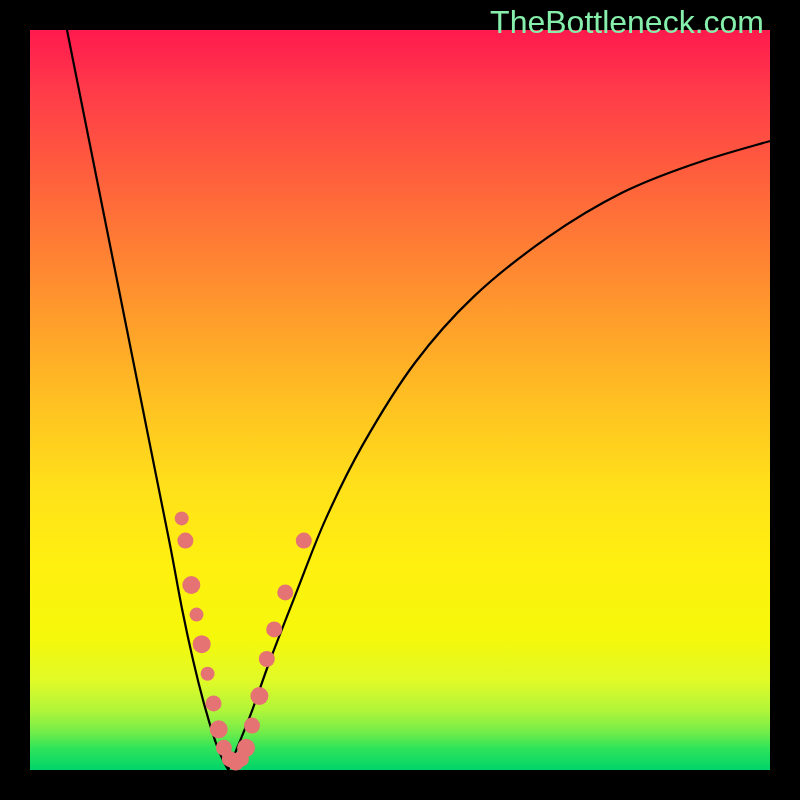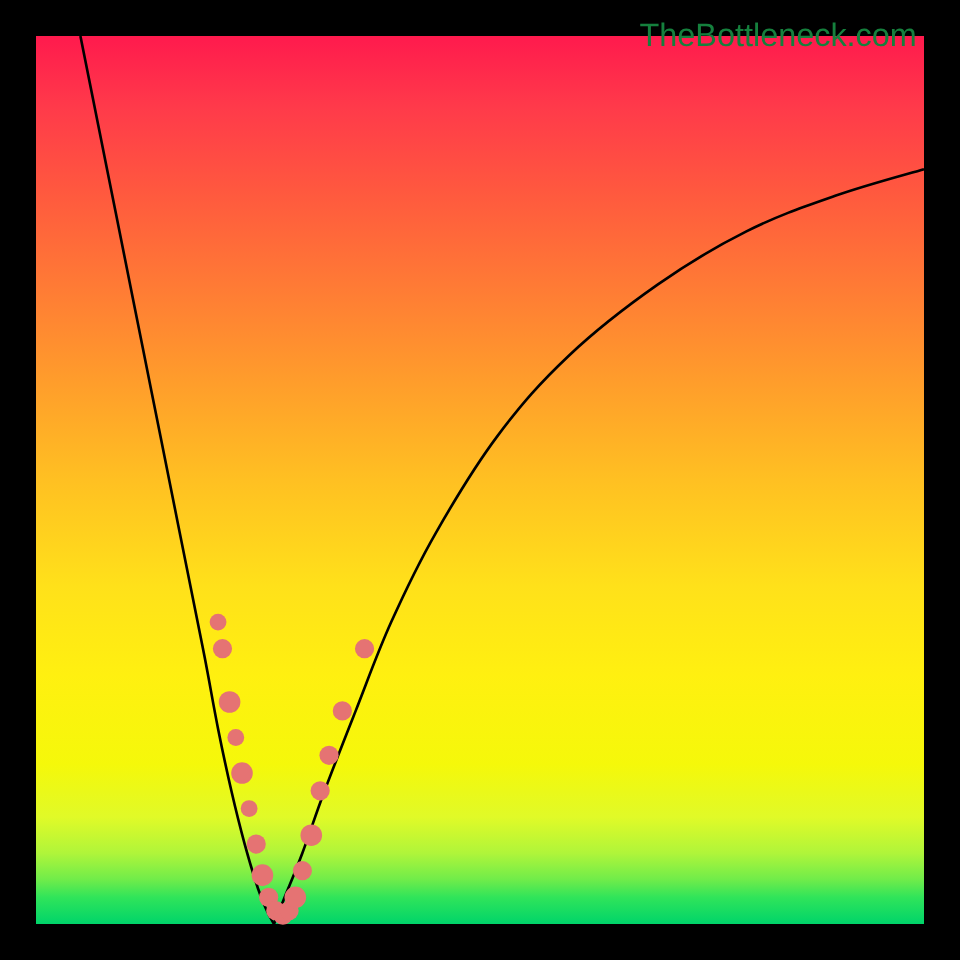--- a/index.html
+++ b/index.html
@@ -30,24 +30,24 @@
       #e0fa28 88%,
       #b0f53a 92%,
       #70ec4a 95%,
       #30e45a 97%,
       #00d46a 100%
     );
     overflow: hidden;
   }
   .watermark {
     position: absolute;
-    top: 14px;
+    top: 4px;
     right: 36px;
-    color: #15803d;
-    font-size: 27px;
+    color: #86efac;
+    font-size: 32px;
     font-weight: 500;
     z-index: 10;
   }
   svg {
     position: absolute;
     left: 30px;
     top: 30px;
     width: 740px;
     height: 740px;
     overflow: visible;

